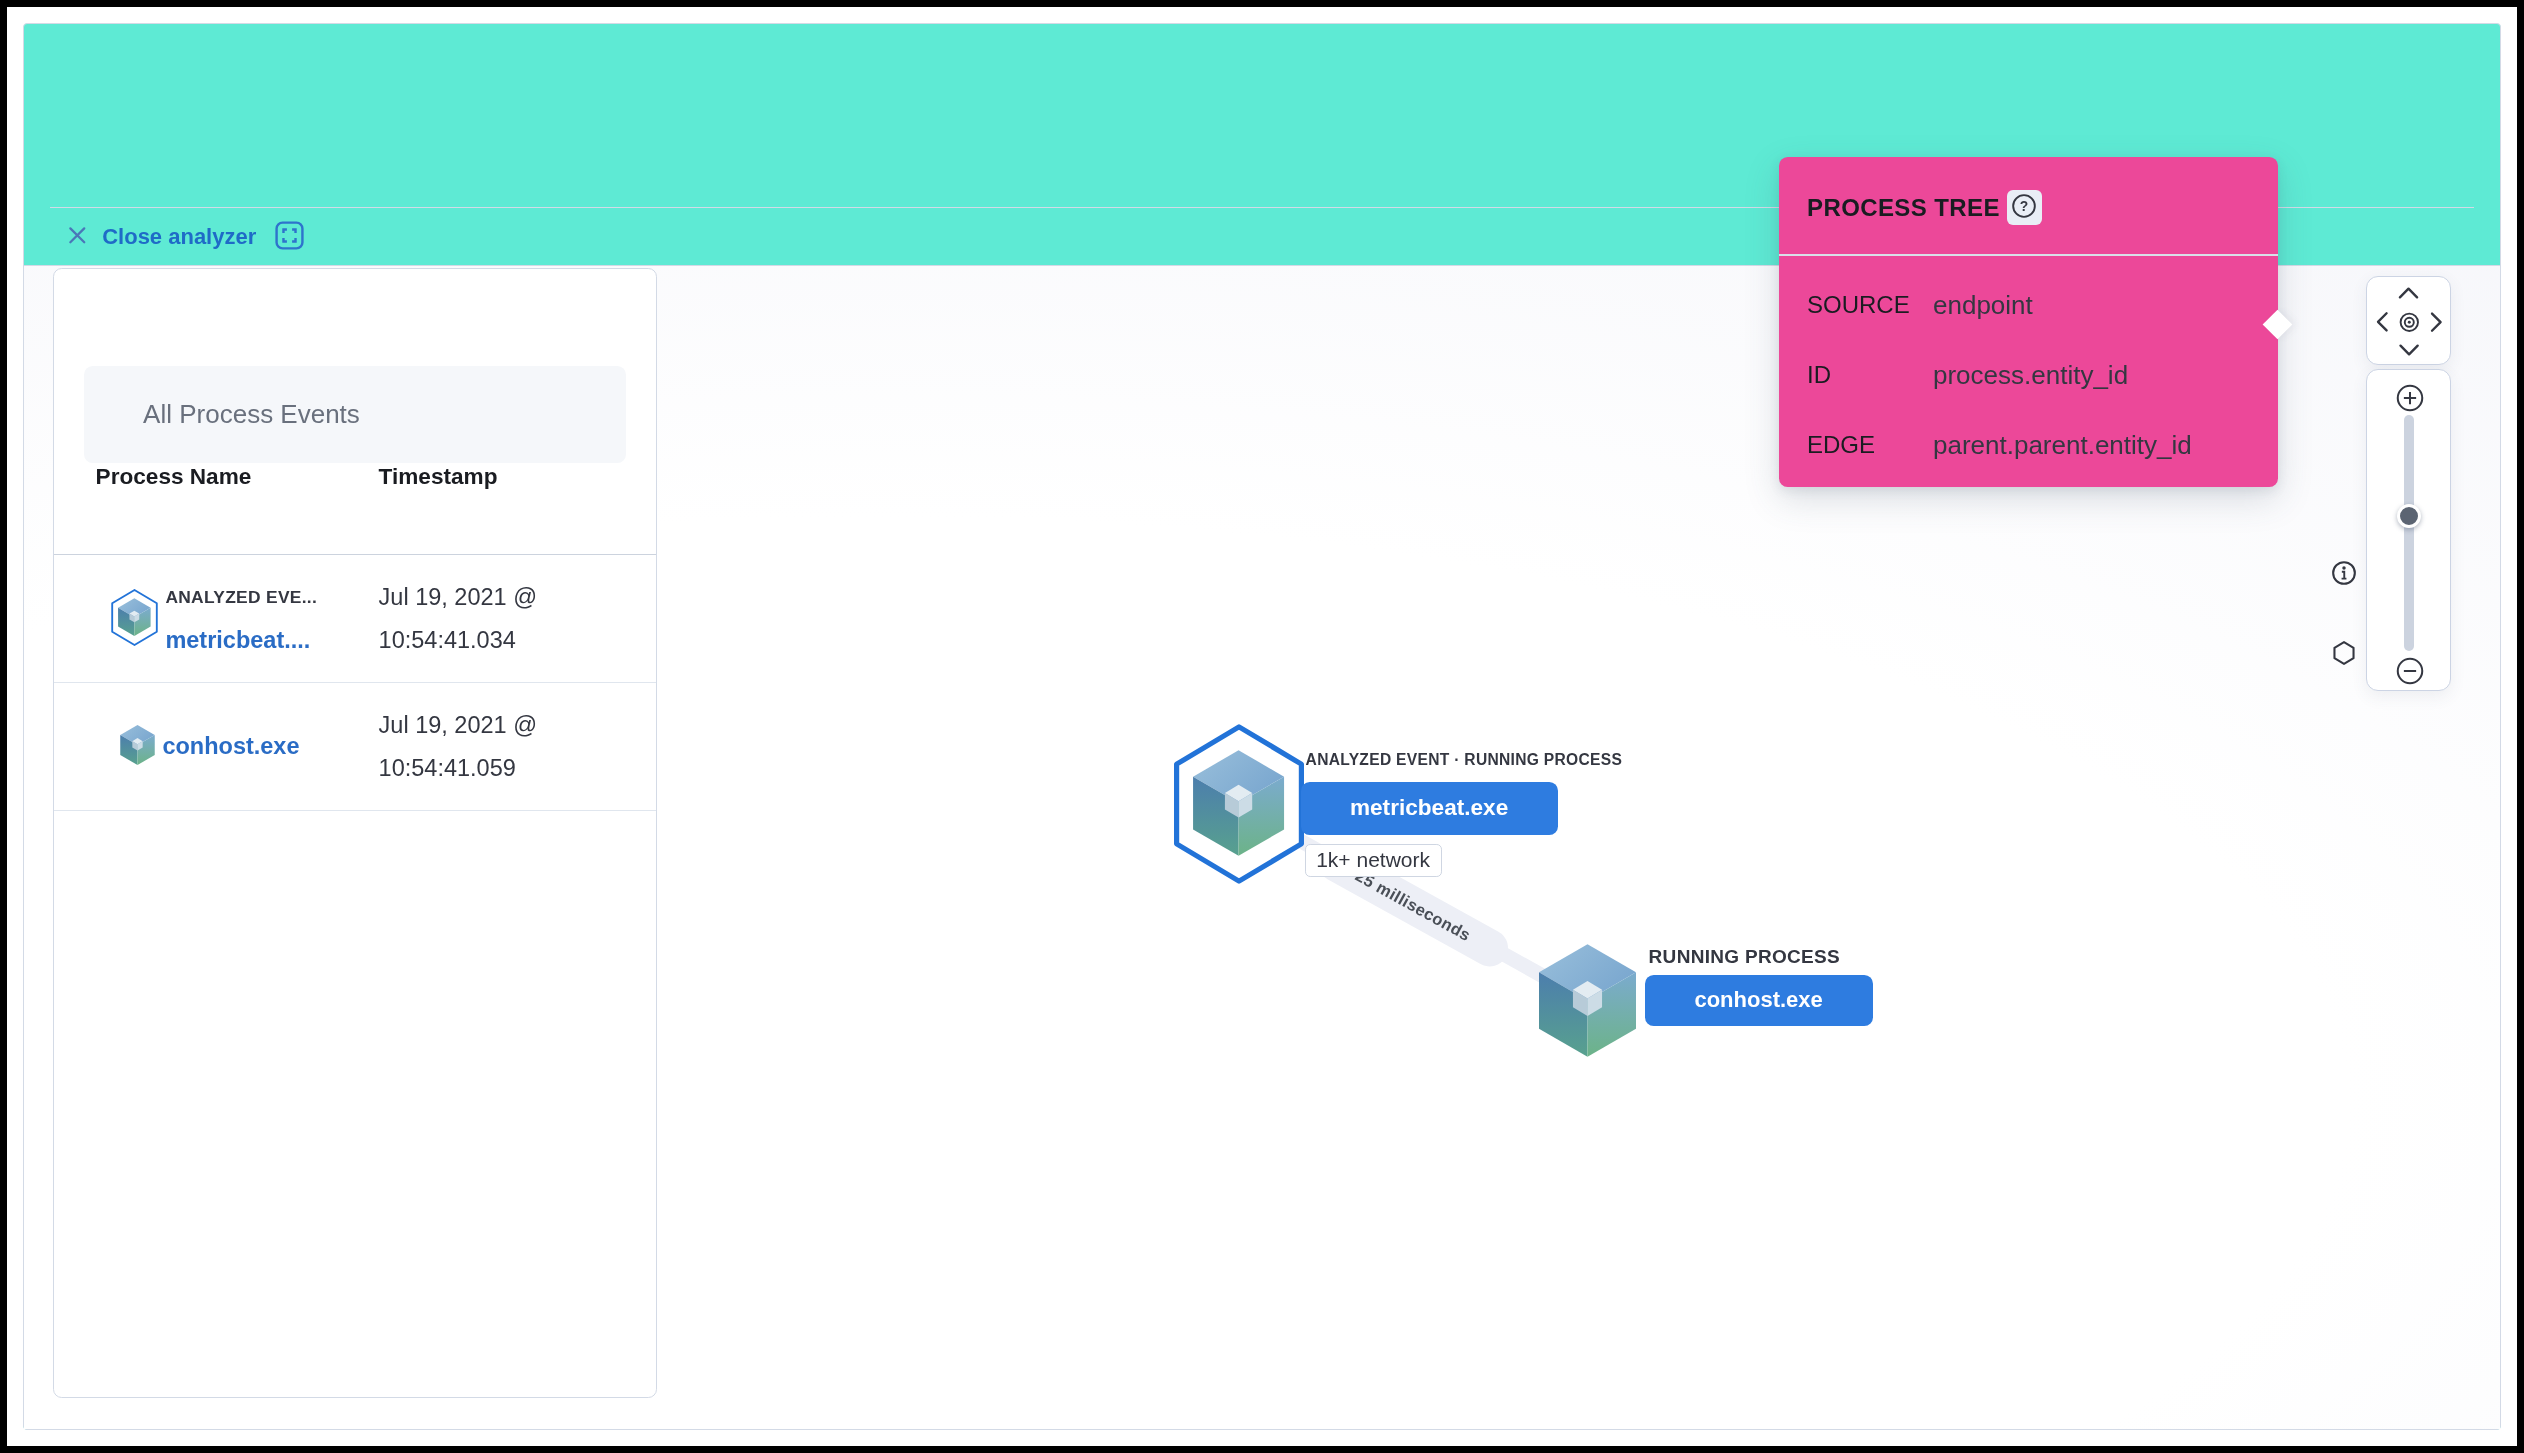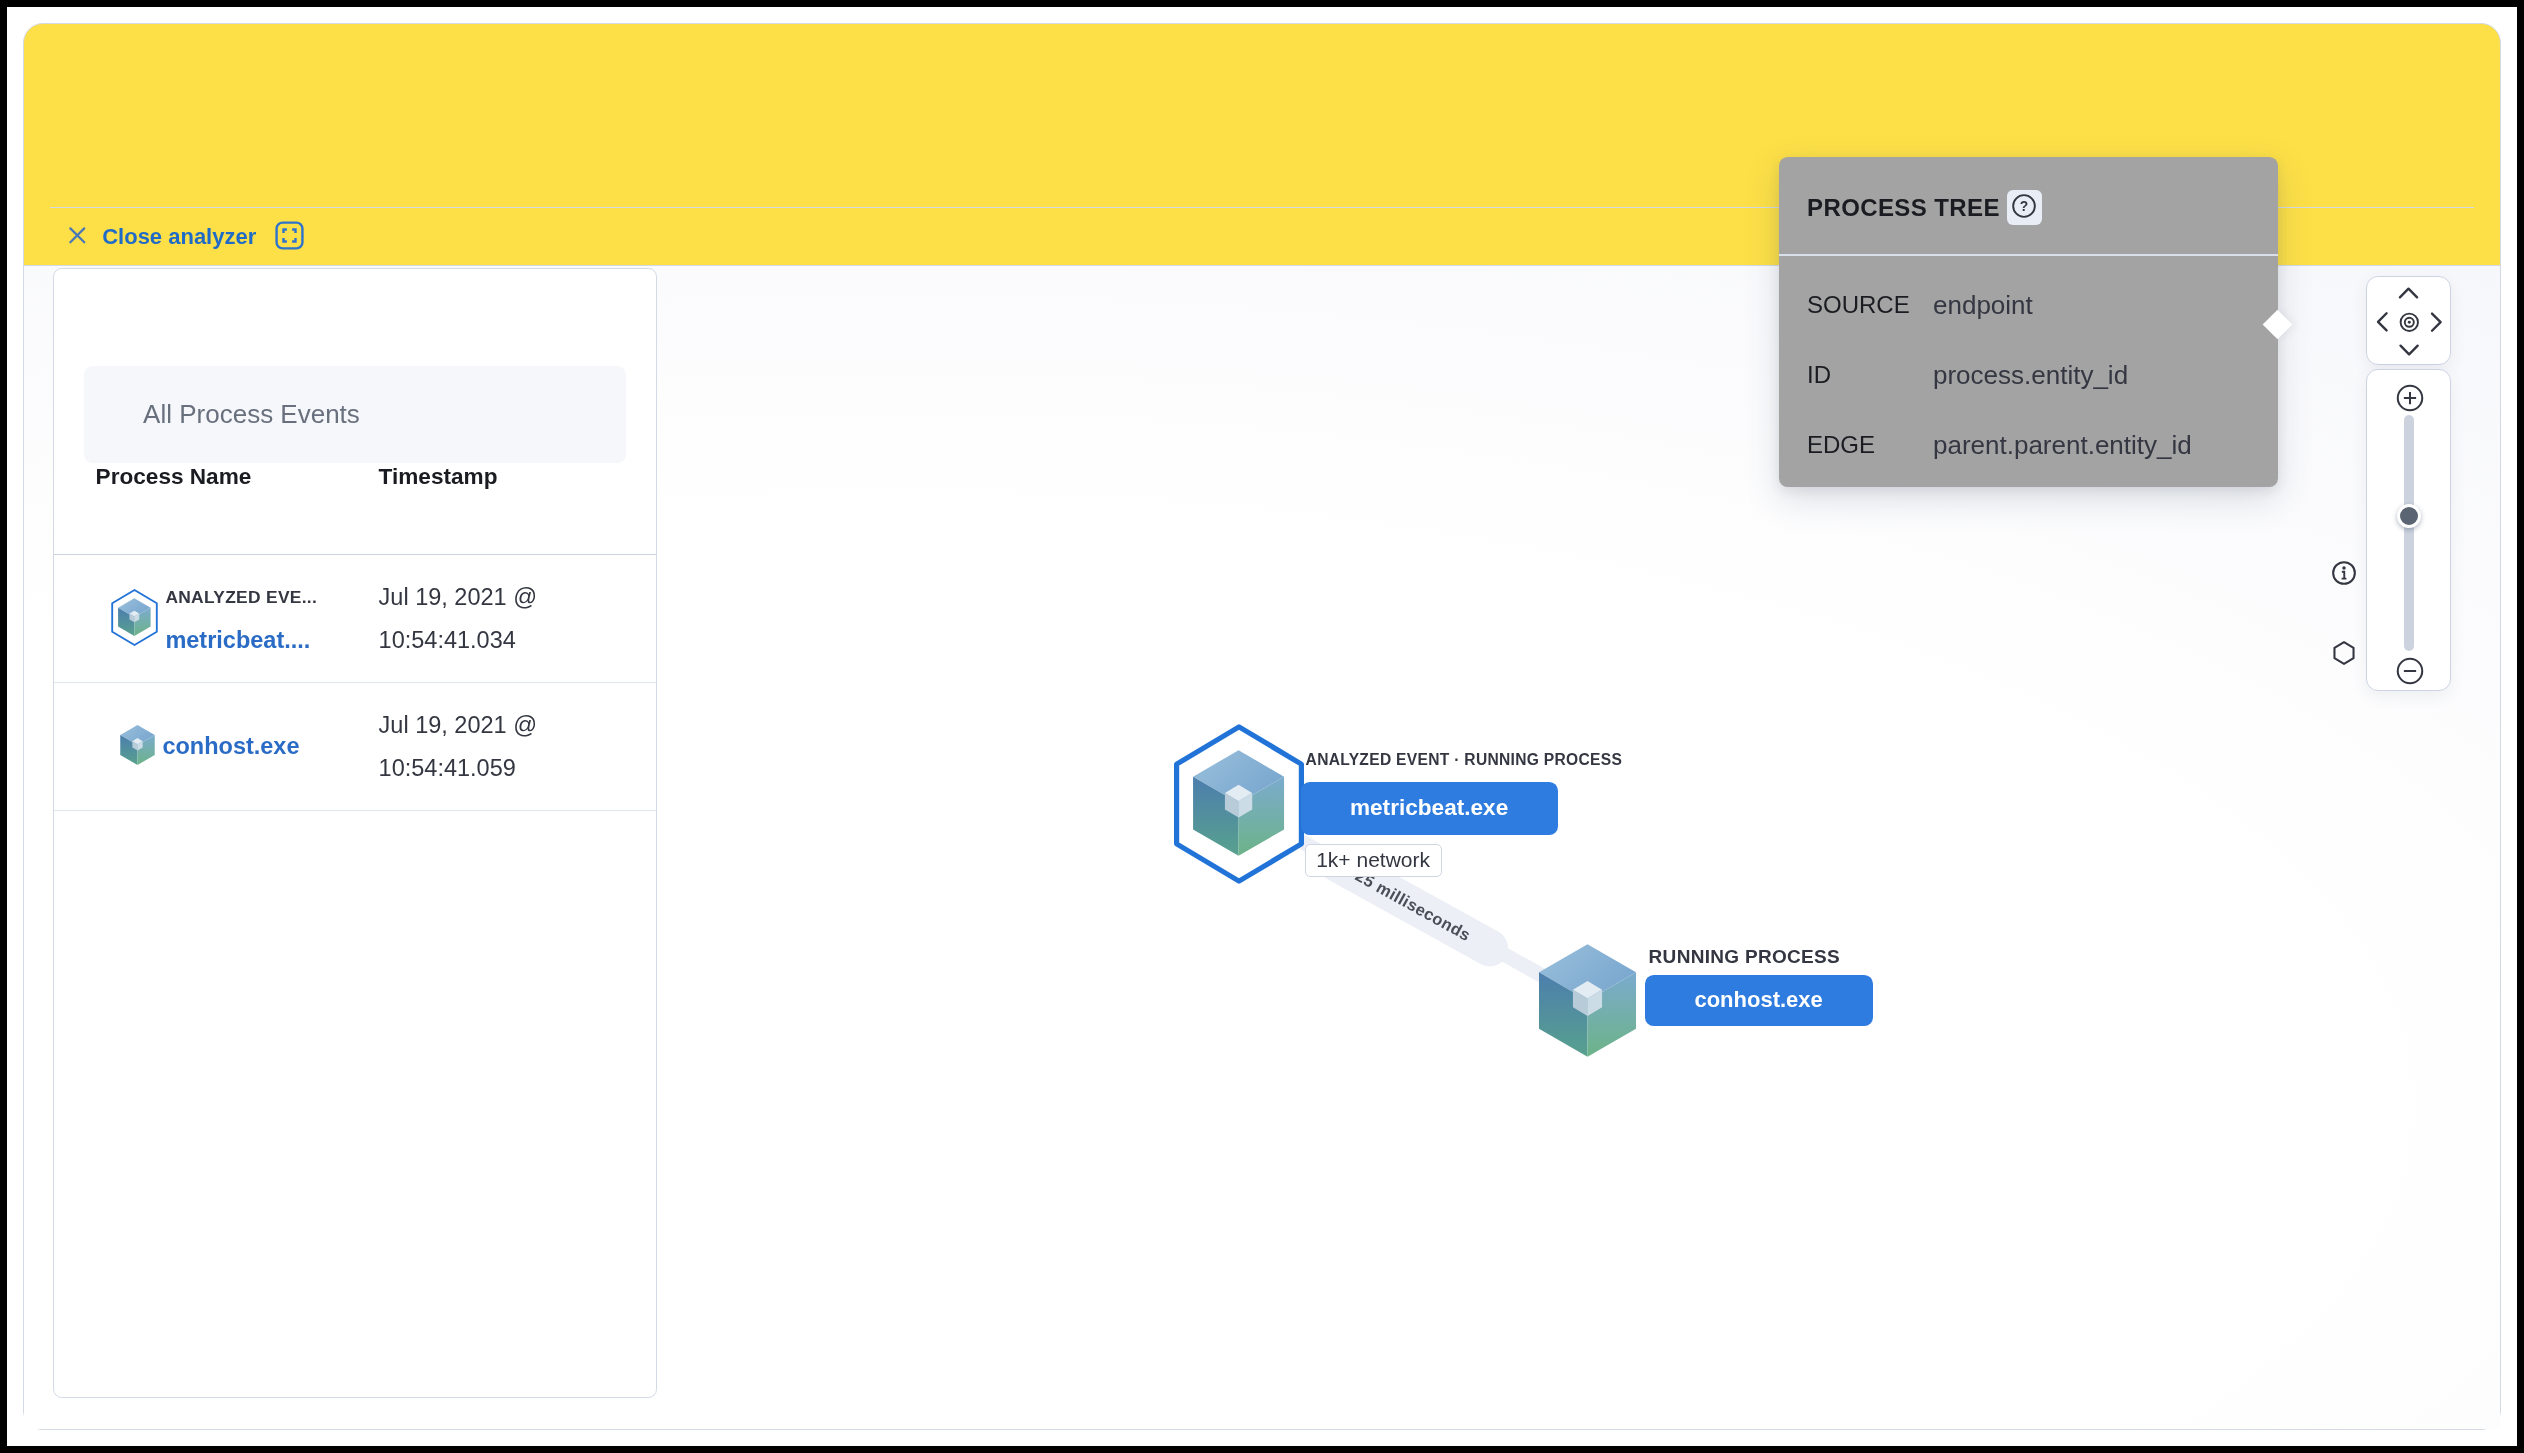--- a/index.html
+++ b/index.html
@@ -2,21 +2,21 @@
 <html style="font-size:14px"><head>
 <meta charset="utf-8">
 <style>
   * { margin:0; padding:0; box-sizing:border-box; }
   html,body { width:2525px; height:1454px; overflow:hidden; background:#000; }
   body { font-family:"Liberation Sans", sans-serif; color:#343741; }
 
   .window { position:absolute; inset:0; border:7px solid #000; background:#fff; }
 
   .card { position:absolute; left:15.6px; top:15.6px; right:15.6px; bottom:15.6px;
-          border:1.7px solid #d3dae6; border-radius:20px; background:#fde047; }
+          border:1.7px solid #d3dae6; border-radius:4px; background:#5eead4; }
 
   .top-divider { position:absolute; top:183px; left:26px; right:26px; height:1.7px; background:#d3dae6; }
 
   
   .toolbar { position:absolute; top:185px; left:42px; height:56px; display:flex; align-items:center; gap:15.6px; }
   .close-link { display:flex; align-items:center; gap:14px; cursor:pointer; }
   .close-label { font-size:22px; font-weight:700; color:#1f6bc7; }
   .fs-btn { display:flex; align-items:center; justify-content:center; width:35px; height:35px; cursor:pointer; }
 
   
@@ -37,21 +37,21 @@
   .prow { display:flex; height:128px; border-bottom:1.7px solid #e0e6ee; }
   .cell-name { width:318px; display:flex; align-items:center; }
   .cell-ts { display:flex; flex-direction:column; justify-content:center; padding-left:7px; font-size:23.5px; color:#343741; line-height:43px; }
   .row1 .cell-name { padding-left:57px; gap:7.8px; }
   .row2 .cell-name { padding-left:66px; gap:7.8px; }
   .name-stack { display:flex; flex-direction:column; justify-content:center; line-height:43px; }
   .event-badge { font-size:17.4px; font-weight:700; color:#343741; letter-spacing:0.3px; }
   .plink { font-size:23.5px; font-weight:700; color:#2a6cc5; cursor:pointer; }
 
   
-  .popover { position:absolute; left:1772px; top:150px; width:499px; height:330px; background:#a3a3a3;
+  .popover { position:absolute; left:1772px; top:150px; width:499px; height:330px; background:#ec4899;
              border-radius:8.7px; z-index:40;
              box-shadow:0 12px 35px rgba(60,75,100,.18), 0 3.5px 10.4px rgba(60,75,100,.10); }
   .pop-arrow { position:absolute; right:-9.6px; top:157px; width:21px; height:21px; background:#fff;
                transform:rotate(45deg); box-shadow:3.5px -3.5px 7px rgba(60,75,100,.06); }
   .pop-header { position:absolute; left:28px; top:26px; height:49px; display:flex; align-items:center; gap:7px; }
   .pop-title { font-size:24px; font-weight:700; letter-spacing:0.4px; color:#1a1c21; }
   .help-btn { width:35px; height:35px; background:#e9eef6; border-radius:6px; display:flex; align-items:center; justify-content:center; cursor:pointer; }
   .pop-divider { position:absolute; left:0; right:0; top:97px; height:1.7px; background:#d9dfe9; }
   .pop-rows { position:absolute; left:28px; right:21px; top:113px; }
   .pop-row { height:70px; display:flex; align-items:center; }

